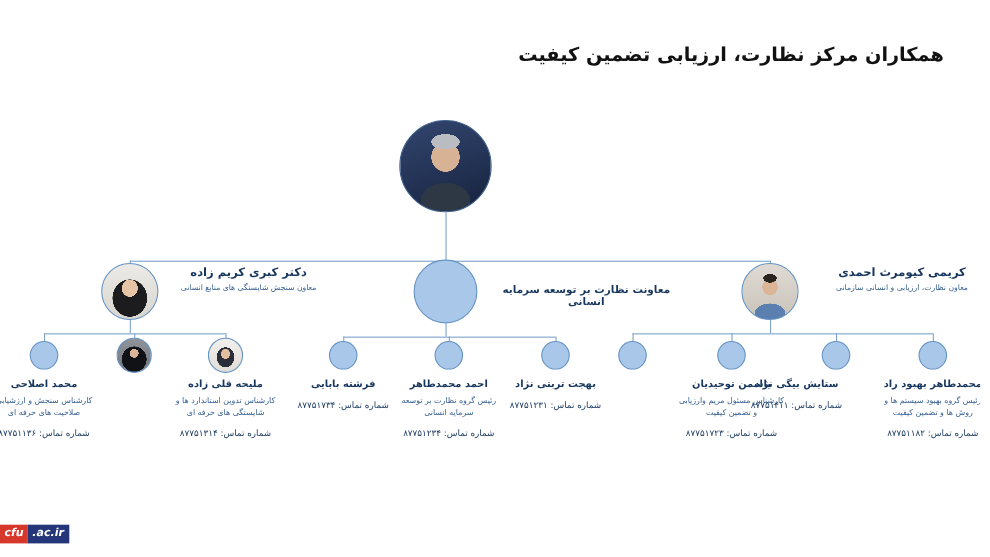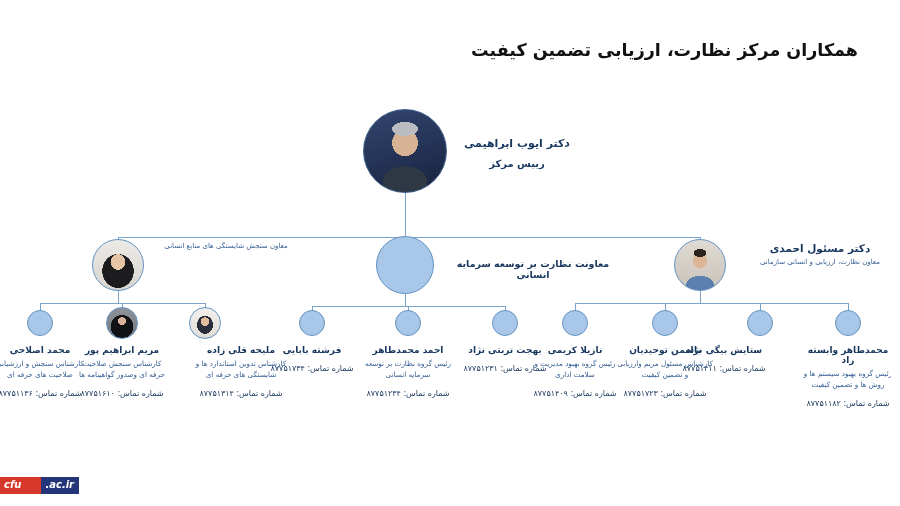--- a/index.html
+++ b/index.html
@@ -80,21 +80,21 @@
     font-size:9.5px;font-weight:bold;color:#17365d;
   }
 
   .leaf-text{position:absolute;top:345px;width:96px;text-align:center;}
   .leaf-text .nm{font-size:9px;font-weight:bold;color:#17365d;margin-bottom:3px;}
   .leaf-text .rl{font-size:7.2px;line-height:1.55;color:#376092;}
   .leaf-text .ph{font-size:8px;color:#17365d;margin-top:9px;}
 
   
   .watermark{position:absolute;left:0;top:477px;display:flex;font-size:10px;font-weight:bold;line-height:1;}
-  .watermark .w1{background:#d6392b;color:#fff;padding:3px 20px 4px 4px;font-style:italic;}
+  .watermark .w1{background:#d6392b;color:#fff;padding:3px 4px 4px 4px;font-style:italic;}
   .watermark .w2{background:#24357a;color:#fff;padding:3px 5px 4px 4px;font-style:italic;}
 </style>
 </head>
 <body>
 
 <div id="stage">
 
   <div class="page-title rtl">همکاران مرکز نظارت، ارزیابی  تضمین کیفیت</div>
 
   <div class="vline" style="left:405px;top:193px;height:44px;"></div>
@@ -115,94 +115,81 @@
   <div class="vline" style="left:505px;top:306px;height:5px;"></div>
 
   <div class="vline" style="left:700px;top:291px;height:12px;"></div>
   <div class="hline" style="left:575px;top:303px;width:273px;"></div>
   <div class="vline" style="left:575px;top:303px;height:8px;"></div>
   <div class="vline" style="left:665px;top:303px;height:8px;"></div>
   <div class="vline" style="left:760px;top:303px;height:8px;"></div>
   <div class="vline" style="left:848px;top:303px;height:8px;"></div>
 
   <div class="circle photo-root"></div>
-  <div class="root-label rtl">
-    <div class="nm">دکتر ایوب ابراهیمی</div>
-    <div class="rl">رییس مرکز</div>
-  </div>
 
   <div class="circle photo-woman-left"></div>
   <div class="dep-label dep-left rtl">
+    <div class="nm">دکتر کبری کریم زاده</div>
     <div class="rl">معاون سنجش شایستگی های منابع انسانی</div>
   </div>
 
   <div class="circle circle-center-dept"></div>
   <div class="dep-center-label rtl">معاونت نظارت بر توسعه سرمایه انسانی</div>
 
   <div class="circle photo-man-right"></div>
   <div class="dep-label dep-right rtl">
-    <div class="nm">دکتر مسئول احمدی</div>
+    <div class="nm">کریمی کیومرث احمدی</div>
     <div class="rl">معاون نظارت، ارزیابی و انسانی سازمانی</div>
   </div>
 
   <div class="circle plain leaf-plain" style="left:27px;"></div>
   <div class="circle leaf-photo photo-maryam" style="left:106px;"></div>
   <div class="circle leaf-photo photo-maliheh" style="left:189px;"></div>
   <div class="circle plain leaf-plain" style="left:299px;"></div>
   <div class="circle plain leaf-plain" style="left:395px;"></div>
   <div class="circle plain leaf-plain" style="left:492px;"></div>
   <div class="circle plain leaf-plain" style="left:562px;"></div>
   <div class="circle plain leaf-plain" style="left:652px;"></div>
   <div class="circle plain leaf-plain" style="left:747px;"></div>
   <div class="circle plain leaf-plain" style="left:835px;"></div>
 
   <div class="leaf-text rtl" style="left:-8px;">
     <div class="nm">محمد اصلاحی</div>
     <div class="rl">کارشناس سنجش و ارزشیابی صلاحیت های حرفه ای</div>
     <div class="ph">شماره تماس: ۸۷۷۵۱۱۳۶</div>
   </div>
-  <div class="leaf-text rtl" style="left:74px;">
-    <div class="nm">مریم ابراهیم پور</div>
-    <div class="rl">کارشناس سنجش صلاحیت حرفه ای وصدور گواهینامه ها</div>
-    <div class="ph">شماره تماس: ۸۷۷۵۱۶۱۰</div>
-  </div>
-  <div class="leaf-text rtl" style="left:157px;margin-left:36px;">
+  <div class="leaf-text rtl" style="left:157px;">
     <div class="nm">ملیحه قلی زاده</div>
     <div class="rl">کارشناس تدوین استاندارد ها و شایستگی های حرفه ای</div>
     <div class="ph">شماره تماس: ۸۷۷۵۱۳۱۴</div>
   </div>
   <div class="leaf-text rtl" style="left:264px;">
     <div class="nm">فرشته بابایی</div>
     <div class="ph">شماره تماس: ۸۷۷۵۱۷۳۴</div>
   </div>
   <div class="leaf-text rtl" style="left:360px;">
     <div class="nm">احمد محمدطاهر</div>
     <div class="rl">رئیس گروه نظارت بر توسعه سرمایه انسانی</div>
     <div class="ph">شماره تماس: ۸۷۷۵۱۲۳۴</div>
   </div>
   <div class="leaf-text rtl" style="left:457px;">
     <div class="nm">بهجت تربتی نژاد</div>
     <div class="ph">شماره تماس: ۸۷۷۵۱۲۳۱</div>
   </div>
-  <div class="leaf-text rtl" style="left:527px;">
-    <div class="nm">نازیلا کریمی</div>
-    <div class="rl">رئیس گروه بهبود مدیریت و سلامت اداری</div>
-    <div class="ph">شماره تماس: ۸۷۷۵۱۴۰۹</div>
-  </div>
   <div class="leaf-text rtl" style="left:617px;">
     <div class="nm">یاسمن توحیدیان</div>
     <div class="rl">کارشناس مسئول مریم وارزیابی و تضمین کیفیت</div>
     <div class="ph">شماره تماس: ۸۷۷۵۱۷۲۳</div>
   </div>
   <div class="leaf-text rtl" style="left:676px;">
     <div class="nm">ستایش بیگی نژاد</div>
     <div class="ph">شماره تماس: ۸۷۷۵۱۴۱۱</div>
   </div>
   <div class="leaf-text rtl" style="left:800px;">
-    <div class="nm">محمدطاهر وابسته راد</div>
+    <div class="nm">محمدطاهر بهبود راد</div>
     <div class="rl">رئیس گروه بهبود سیستم ها و روش ها و تضمین کیفیت</div>
     <div class="ph">شماره تماس: ۸۷۷۵۱۱۸۲</div>
   </div>
 
   <div class="watermark">
     <span class="w1">cfu</span>
     <span class="w2">.ac.ir</span>
   </div>
 
 </div>

